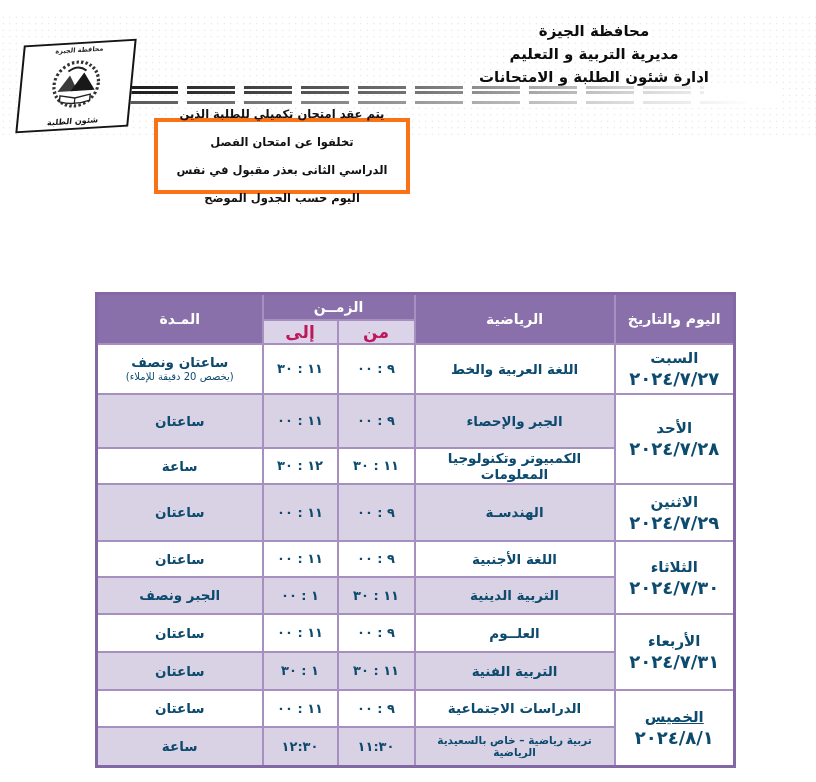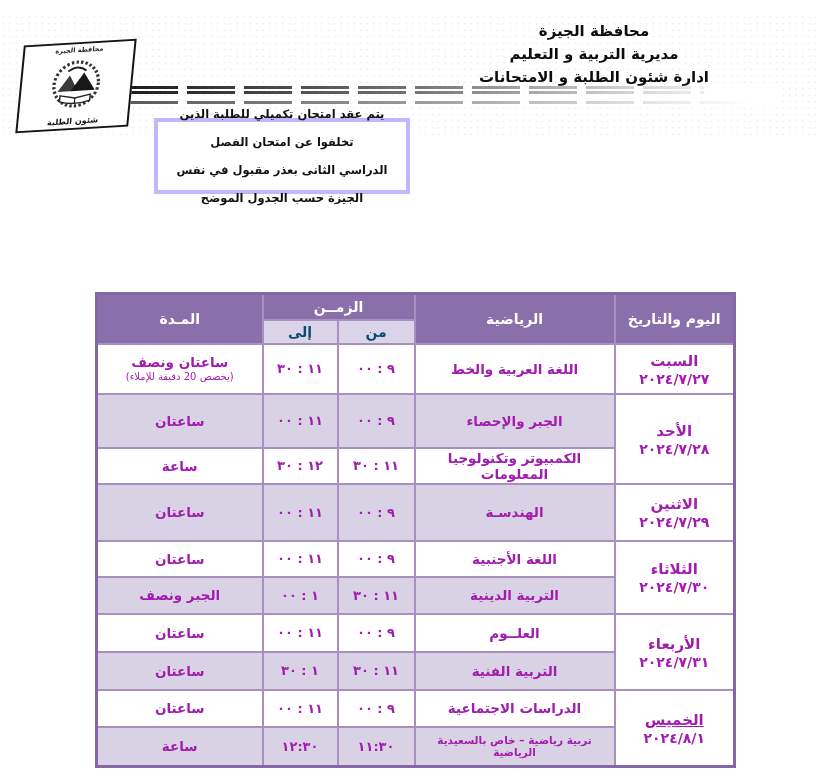--- a/index.html
+++ b/index.html
@@ -35,45 +35,45 @@
   .divider1 .bar{height:3px; background:repeating-linear-gradient(90deg,#1c1c1c 0 48px, transparent 48px 57px);}
   .divider1 .bar + .bar{margin-top:2px;}
   .divider2{position:absolute; left:130px; top:101px; width:632px; height:3px; z-index:1;
             background:repeating-linear-gradient(90deg,#5a5a5a 0 48px, transparent 48px 57px);}
   .divider-fade{position:absolute; left:130px; top:84px; width:650px; height:24px; z-index:2;
             background:linear-gradient(90deg, rgba(255,255,255,0) 0%, rgba(255,255,255,.40) 45%,
                        rgba(255,255,255,.82) 78%, #ffffff 96%);}
 
   
   .notice{position:absolute; left:154px; top:118px; width:256px; height:76px;
-          border:4px solid #c4b5fd; background:#fff; direction:rtl;
+          border:4px solid #f97316; background:#fff; direction:rtl;
           display:flex; flex-direction:column; justify-content:center;
           text-align:center; font-weight:bold; font-size:11.5px; line-height:28px;
           padding:12px 5px; z-index:4;}
 
   
   .title{position:absolute; left:0; top:203px; width:816px; text-align:center;
          direction:rtl; font-weight:bold; z-index:3;}
   .title-line1{font-size:20px;}
   .title-line2{font-size:19px; margin-top:14px;}
 
   
   .sched-wrap{position:absolute; left:95px; top:292px; z-index:3;}
   table.sched{border-collapse:collapse; width:638px; direction:rtl; table-layout:fixed;
               border:3px solid var(--outer); background:#fff;}
   .sched th, .sched td{border:2px solid var(--grid); text-align:center; vertical-align:middle;
               padding:1px 2px; overflow:hidden;}
   .sched thead th{background:var(--header-bg); color:#fff; font-size:14px; font-weight:bold;}
-  .sched thead th.sub{background:var(--subheader-bg); color:#0c4a6e; font-size:14px;}
-  .sched td{font-weight:bold; font-size:13.5px; color:#a21caf;}
+  .sched thead th.sub{background:var(--subheader-bg); color:#be185d; font-size:17px;}
+  .sched td{font-weight:bold; font-size:13.5px; color:#0c4a6e;}
   tr.shaded td{background:var(--row-shade);}
   td.day-cell{background:#fff !important;margin-left:40px;}
   .day-name{display:block; font-size:15px; line-height:20px;}
   .day-name.u{text-decoration:underline;}
-  .day-date{display:block; font-size:14px; letter-spacing:2px; direction:ltr; unicode-bidi:isolate;}
+  .day-date{display:block; font-size:18px; letter-spacing:2px; direction:ltr; unicode-bidi:isolate;}
   td.num{direction:ltr; unicode-bidi:isolate; font-size:13px; letter-spacing:1px;}
   .dur-note{display:block; font-size:10px; font-weight:normal; line-height:13px;}
   td.small-subject{font-size:10.5px;}
 </style>
 </head>
 <body>
 
 <div class="page">
 
   <div class="dots"></div>
@@ -99,21 +99,21 @@
 
   <div class="divider1">
     <div class="bar"></div>
     <div class="bar"></div>
   </div>
   <div class="divider2"></div>
   <div class="divider-fade"></div>
 
   <div class="notice">
     <div>يتم عقد امتحان تكميلي للطلبة الذين تخلفوا عن امتحان الفصل</div>
-    <div>الدراسي الثانى بعذر مقبول في نفس الجيزة حسب الجدول الموضح</div>
+    <div>الدراسي الثانى بعذر مقبول في نفس اليوم حسب الجدول الموضح</div>
   </div>
 
 
   <div class="sched-wrap">
     <table class="sched">
       <colgroup>
         <col style="width:120px">
           <col style="width:200px">
           <col style="width:77px">
           <col style="width:75px">

